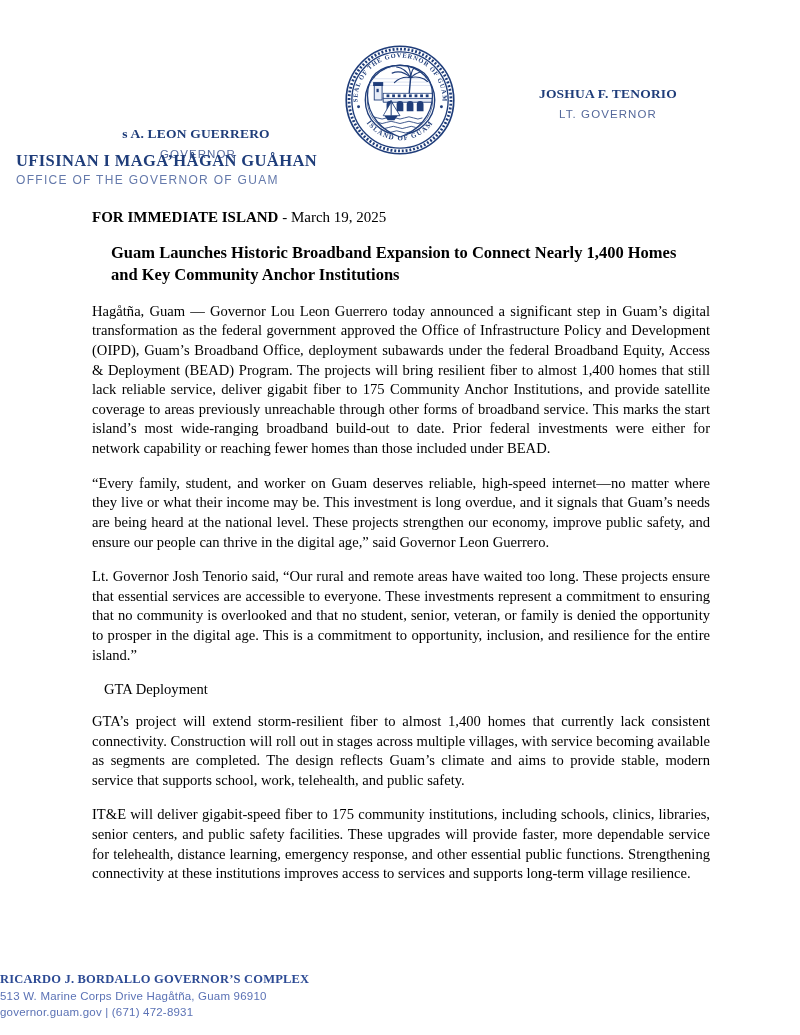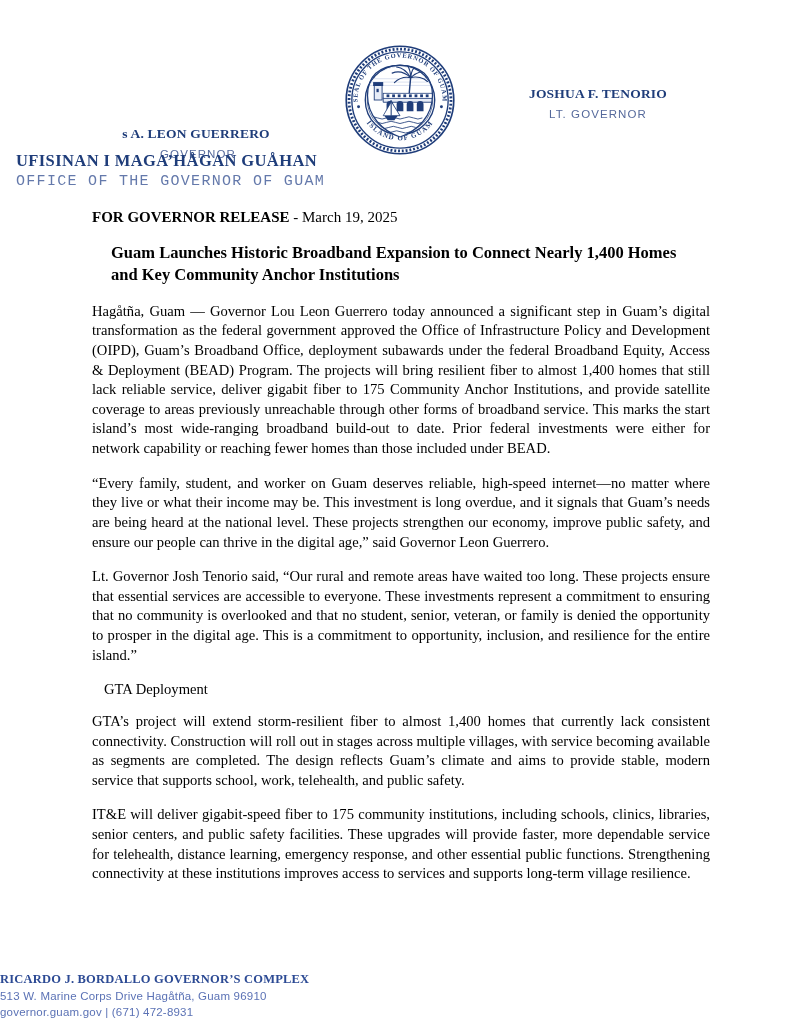--- a/index.html
+++ b/index.html
@@ -31,21 +31,21 @@
   }
   .seal-wrap svg { display: block; width: 112px; height: 112px; }
 
   .official {
     position: absolute;
     top: 86px;
     text-align: center;
     width: 220px;
   }
   .official.left  { left: 88px; }
-  .official.right { right: 92px; }
+  .official.right { right: 82px; }
   .official .name {
     font-family: "Liberation Serif", serif;
     font-weight: bold;
     font-size: 13.5px;
     letter-spacing: 0.2px;
     color: #1f3d7a;
     white-space: nowrap;
     line-height: 1.15;
   }
   .official.left .name {
@@ -71,22 +71,22 @@
   }
   .org-name {
     font-family: "Liberation Serif", serif;
     font-weight: bold;
     font-size: 16.5px;
     letter-spacing: 0.4px;
     color: #1f3d7a;
     line-height: 1.1;
   }
   .org-sub {
-    font-family: Liberation Mono, monospace;
-    font-size: 15px;
+    font-family: Liberation Sans, sans-serif;
+    font-size: 12px;
     letter-spacing: 1.3px;
     color: #6479ab;
     margin-top: 3px;
   }
 
   
   .page-body {
     position: absolute;
     left: 92px;
     top: 208px;
@@ -251,21 +251,21 @@
 
   <div class="org-block">
     <div class="org-name">UFISINAN I MAGA’HÅGAN GUÅHAN</div>
     <div class="org-sub">OFFICE OF THE GOVERNOR OF GUAM</div>
   </div>
 </div>
 
 <div class="page-body">
 
   <p class="release-line">
-    <span class="label">FOR GOVERNOR RELEASE</span><span> - </span><span>March 19, 2025</span>
+    <span class="label">FOR IMMEDIATE ISLAND</span><span> - </span><span>March 19, 2025</span>
   </p>
 
   <h1 class="headline">Guam Launches Historic Broadband Expansion to Connect Nearly 1,400 Homes and Key Community Anchor Institutions</h1>
 
   <p class="para">Hagåtña, Guam — Governor Lou Leon Guerrero today announced a significant step in Guam’s digital transformation as the federal government approved the Office of Infrastructure Policy and Development (OIPD), Guam’s Broadband Office, deployment subawards under the federal Broadband Equity, Access &amp; Deployment (BEAD) Program. The projects will bring resilient fiber to almost 1,400 homes that still lack reliable service, deliver gigabit fiber to 175 Community Anchor Institutions, and provide satellite coverage to areas previously unreachable through other forms of broadband service. This marks the start island’s most wide-ranging broadband build-out to date. Prior federal investments were either for network capability or reaching fewer homes than those included under BEAD.</p>
 
   <p class="para">“Every family, student, and worker on Guam deserves reliable, high-speed internet—no matter where they live or what their income may be. This investment is long overdue, and it signals that Guam’s needs are being heard at the national level. These projects strengthen our economy, improve public safety, and ensure our people can thrive in the digital age,” said Governor Leon Guerrero.</p>
 
   <p class="para">Lt. Governor Josh Tenorio said, “Our rural and remote areas have waited too long. These projects ensure that essential services are accessible to everyone. These investments represent a commitment to ensuring that no community is overlooked and that no student, senior, veteran, or family is denied the opportunity to prosper in the digital age. This is a commitment to opportunity, inclusion, and resilience for the entire island.”</p>
 

